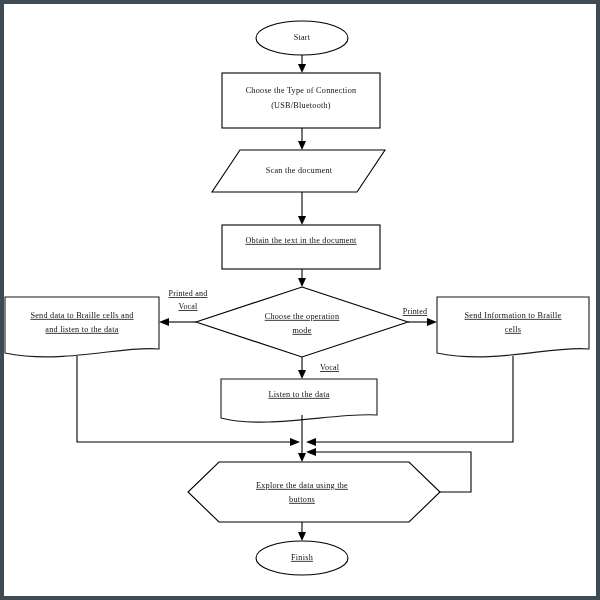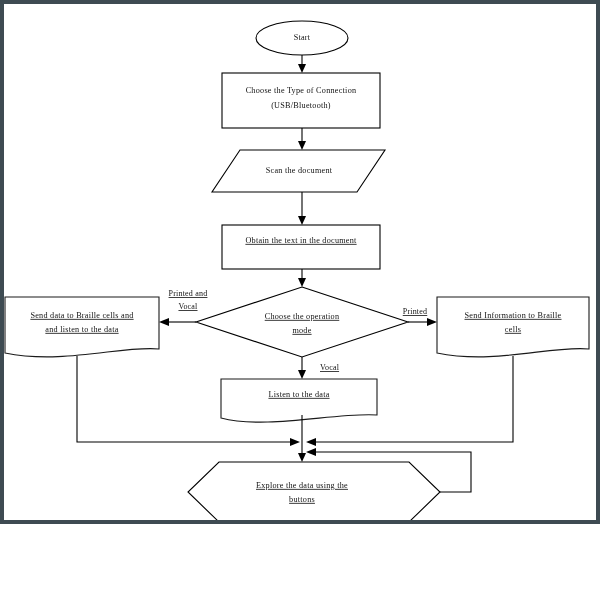--- a/index.html
+++ b/index.html
@@ -4,21 +4,21 @@
 <title>Flowchart</title>
 <style>
   html, body {
     margin: 0;
     padding: 0;
     background: #ffffff;
   }
   #page {
     position: relative;
     width: 600px;
-    height: 524px;
+    height: 600px;
     box-sizing: border-box;
     border: 4px solid #3e4b52;
     background: #ffffff;
     overflow: hidden;
     font-family: "Liberation Serif", "DejaVu Serif", serif;
   }
   #flow-svg {
     display: block;
     width: 592px;
     height: 592px;

